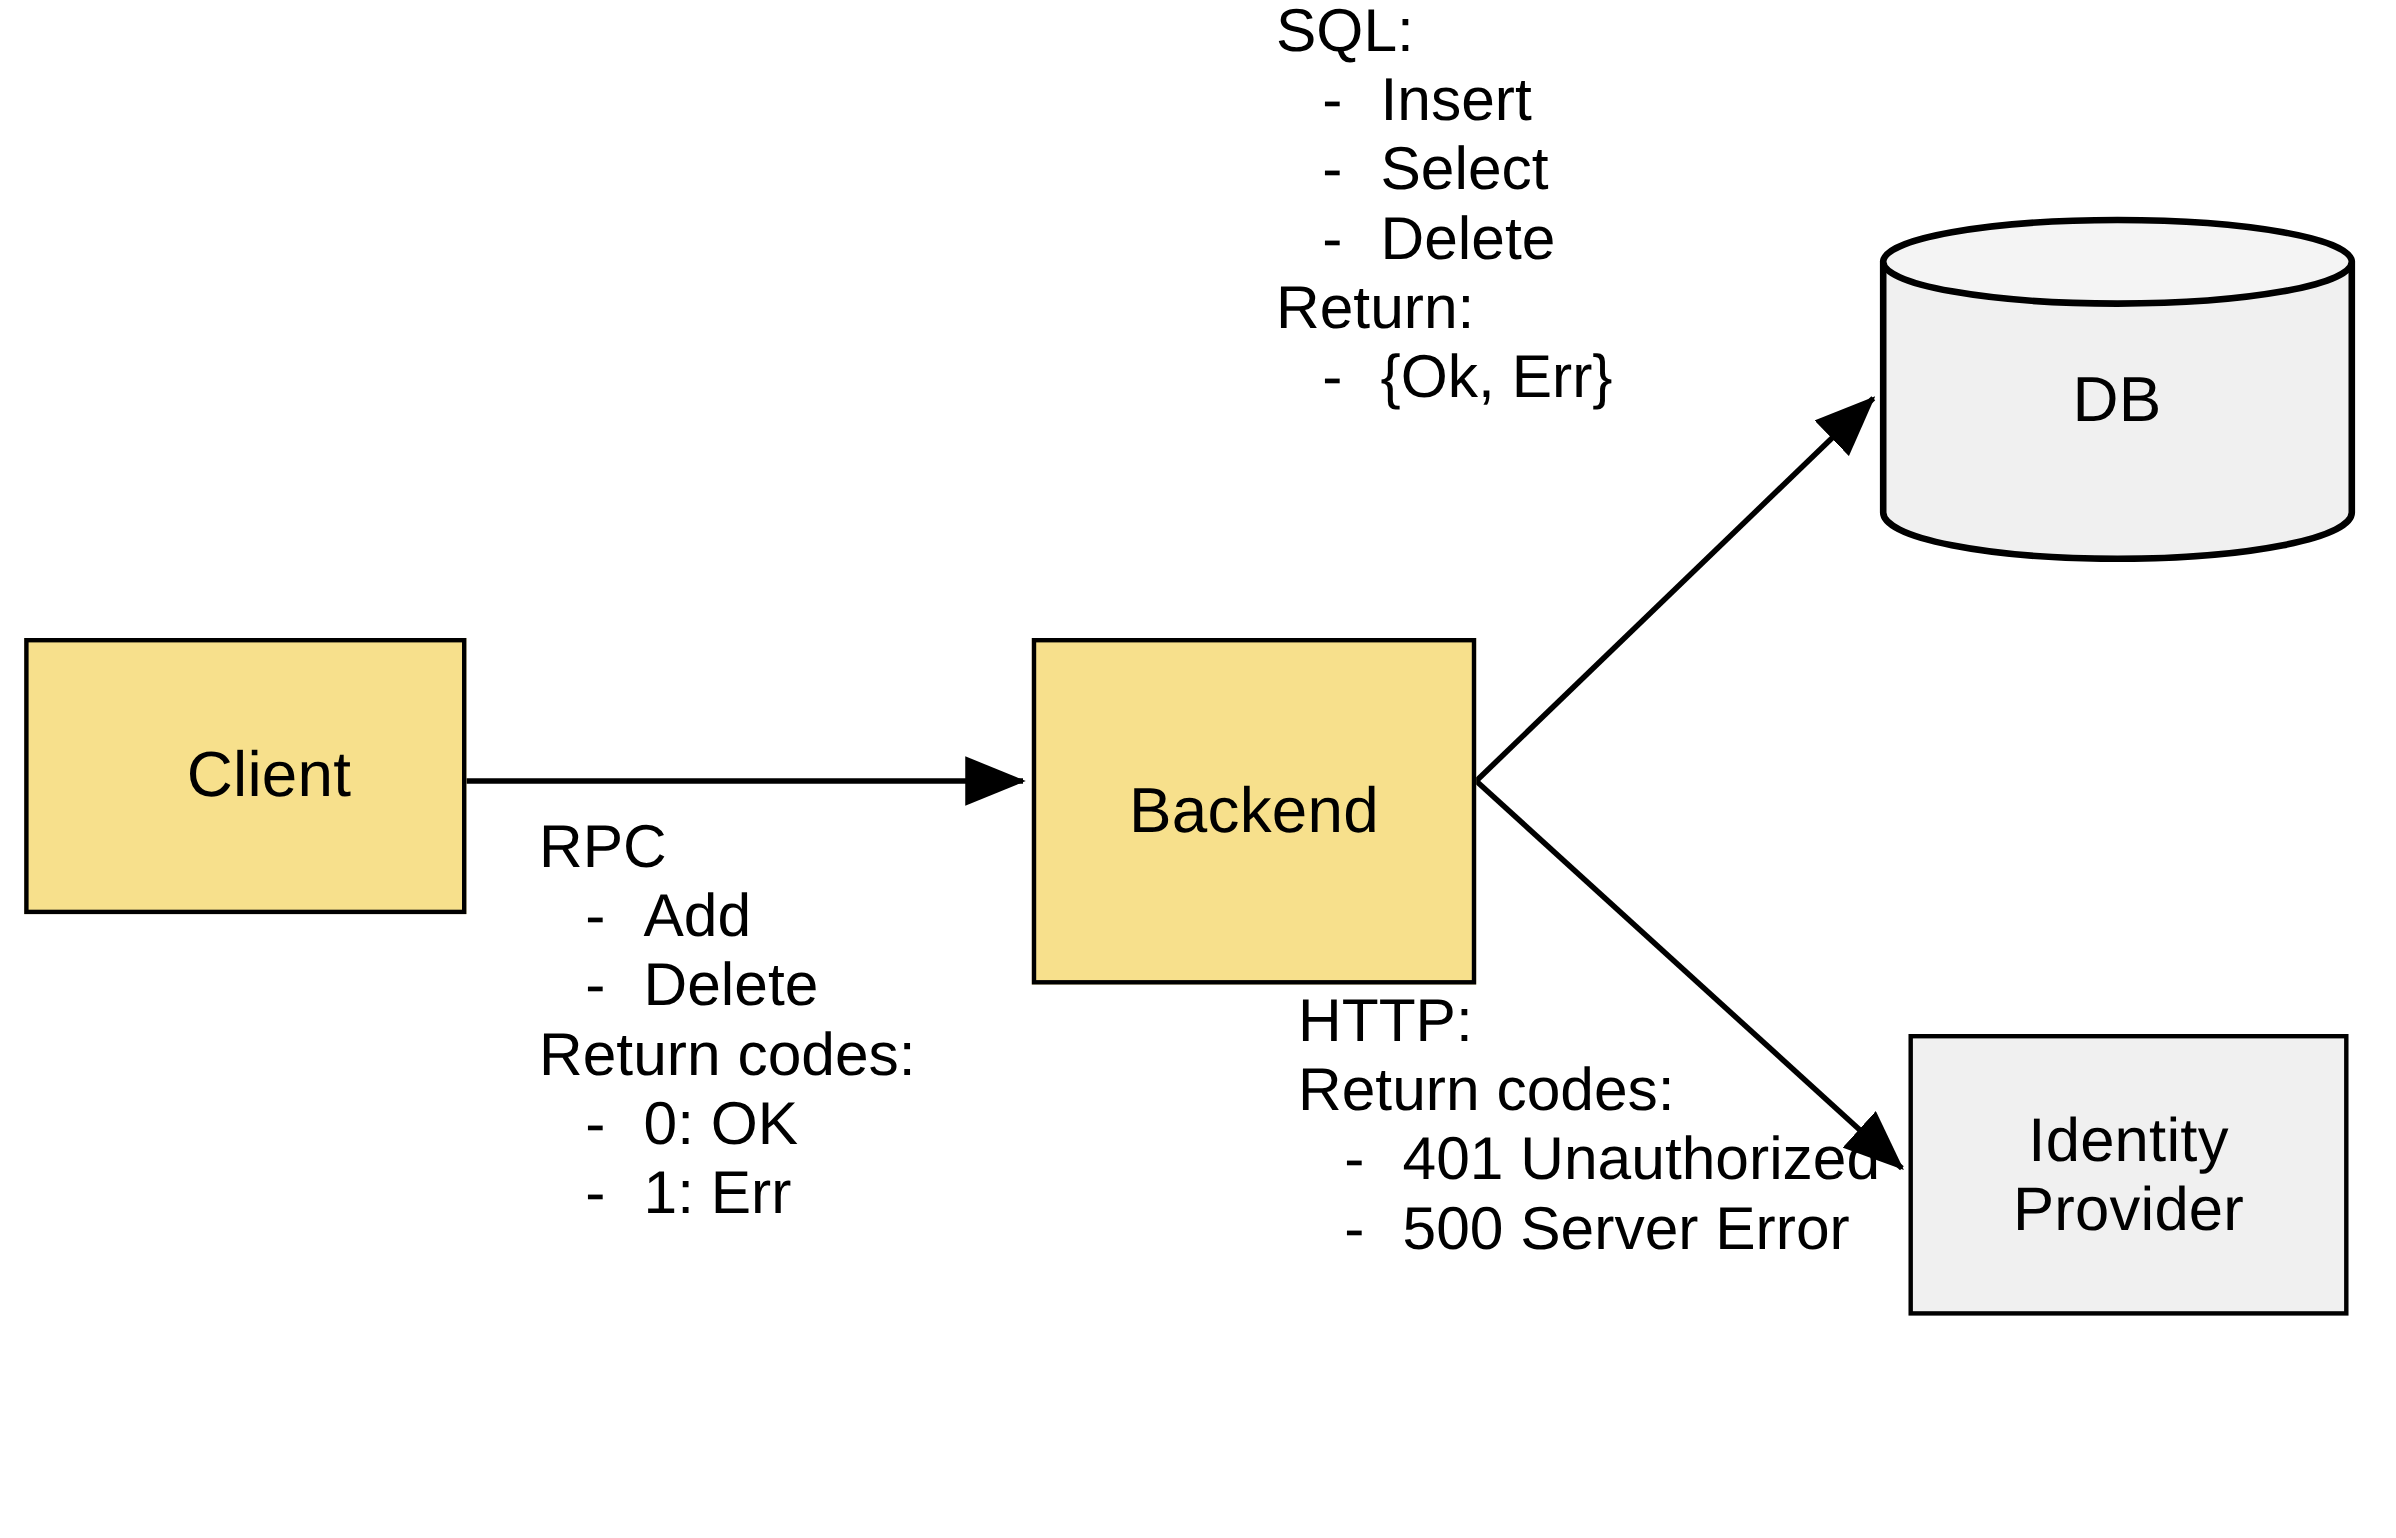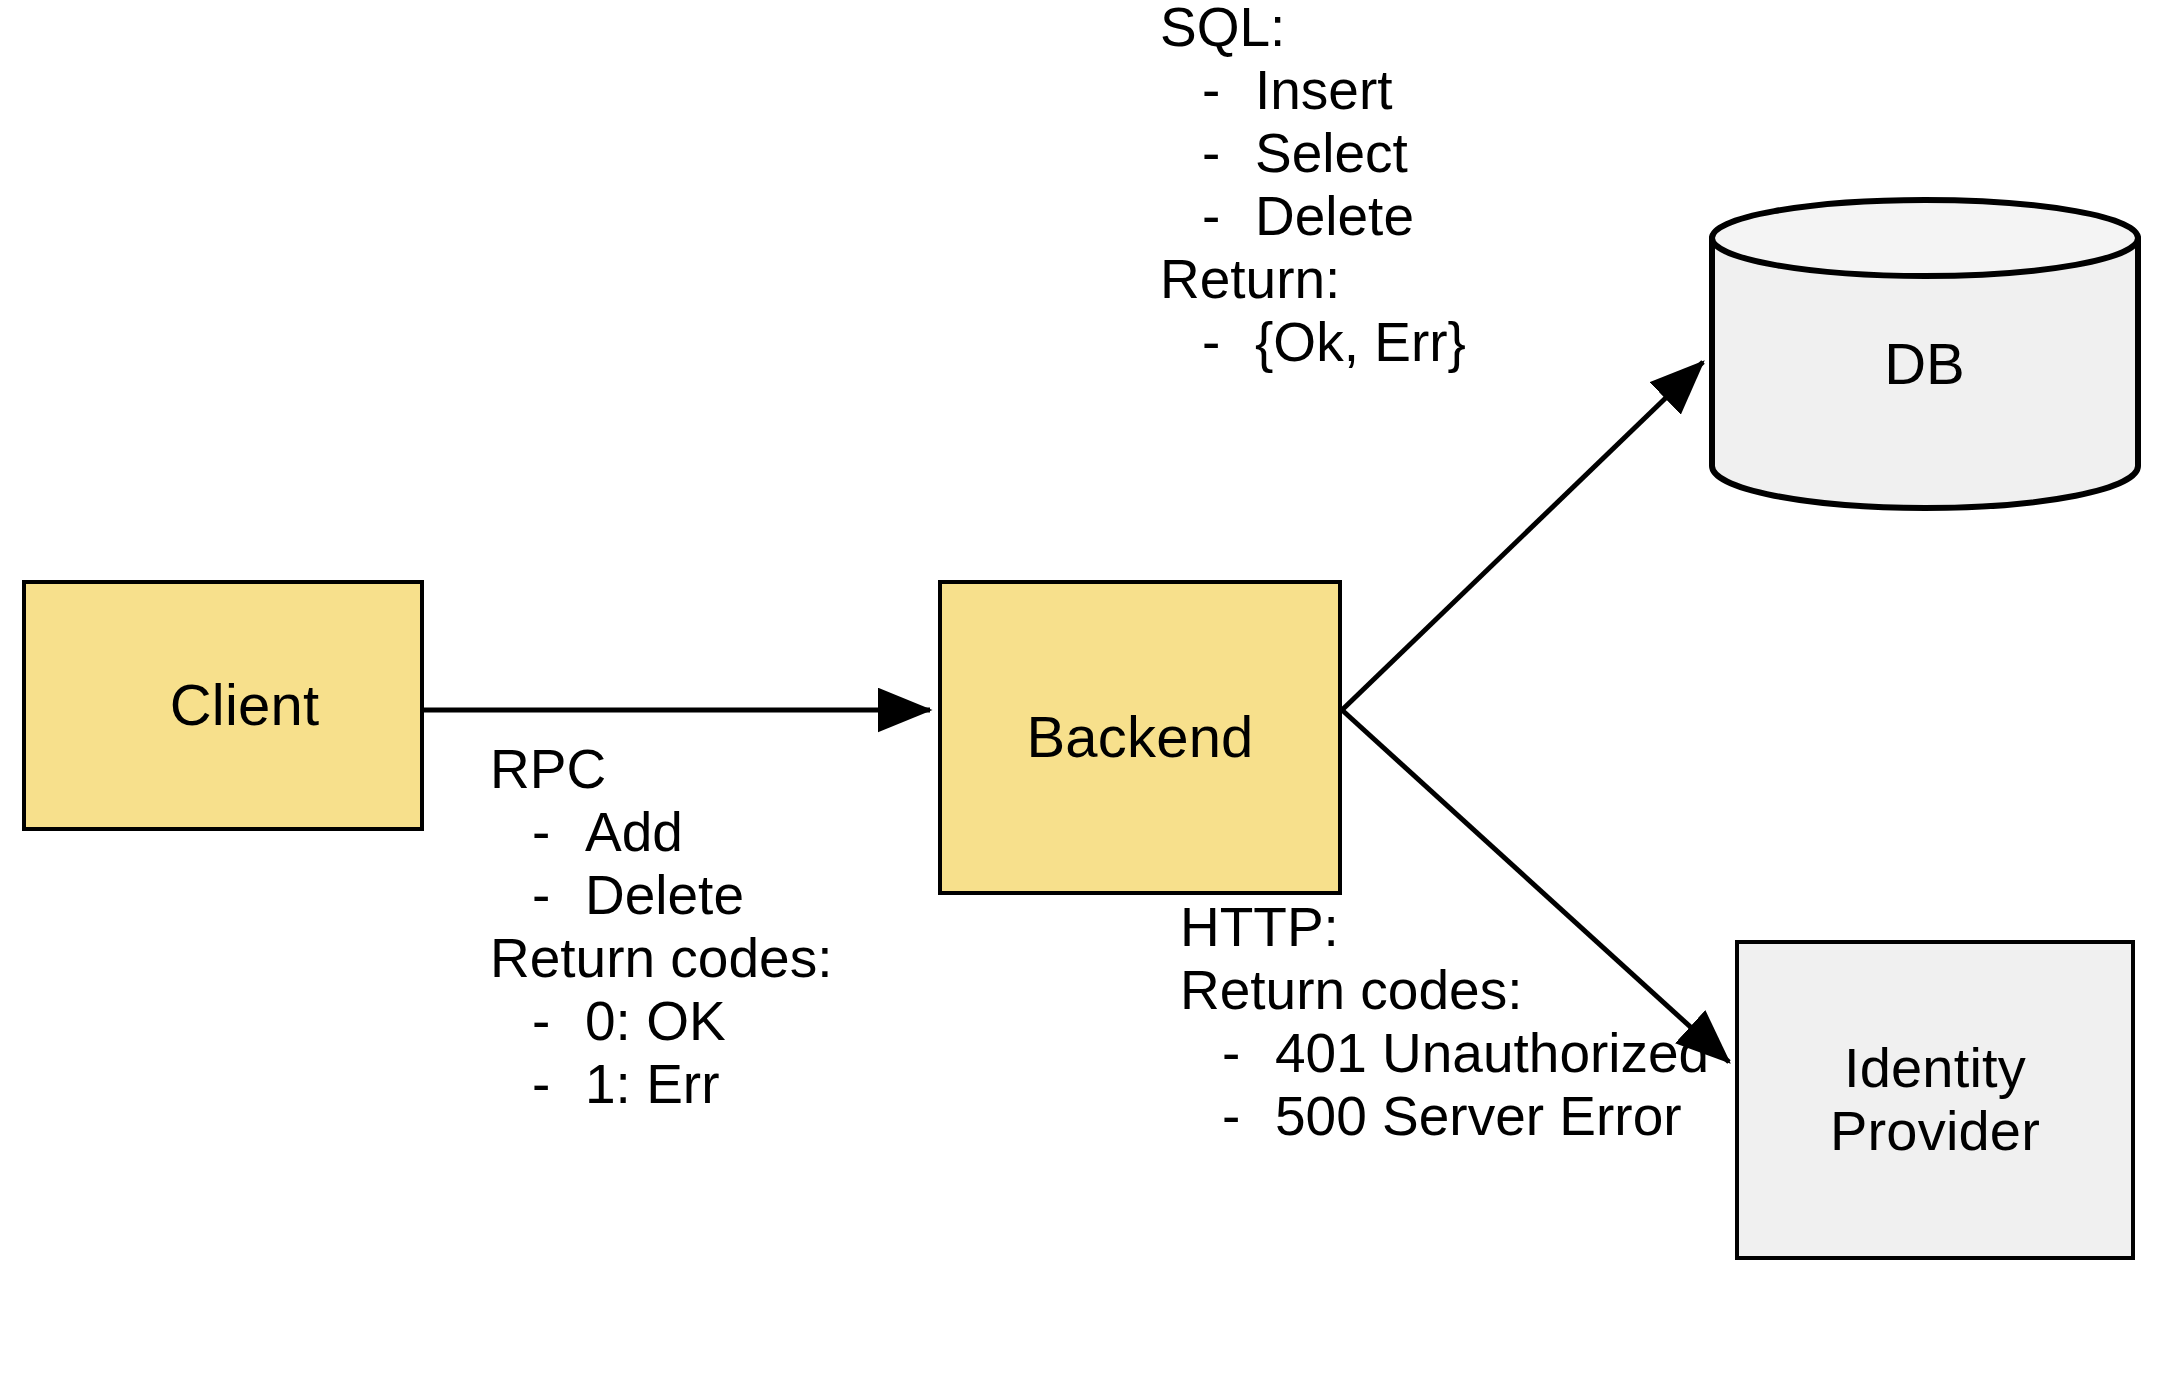--- a/index.html
+++ b/index.html
@@ -34,21 +34,21 @@
   .node-client {
     left: 22px;  top: 580px;
     width: 402px; height: 251px;
   }
   .node-backend {
     left: 938px; top: 580px;
     width: 404px; height: 315px;
   }
   .node-idp {
     left: 1735px; top: 940px;
-    width: 400px; height: 320px;
+    width: 400px; height: 256px;
     font-size: 56px;
   }
   .node-idp .node-label { white-space: pre-line; }
 
   
   .cylinder-wrap {
     position: absolute;
     left: 1706px; top: 196px;
     width: 437px; height: 315px;
   }

